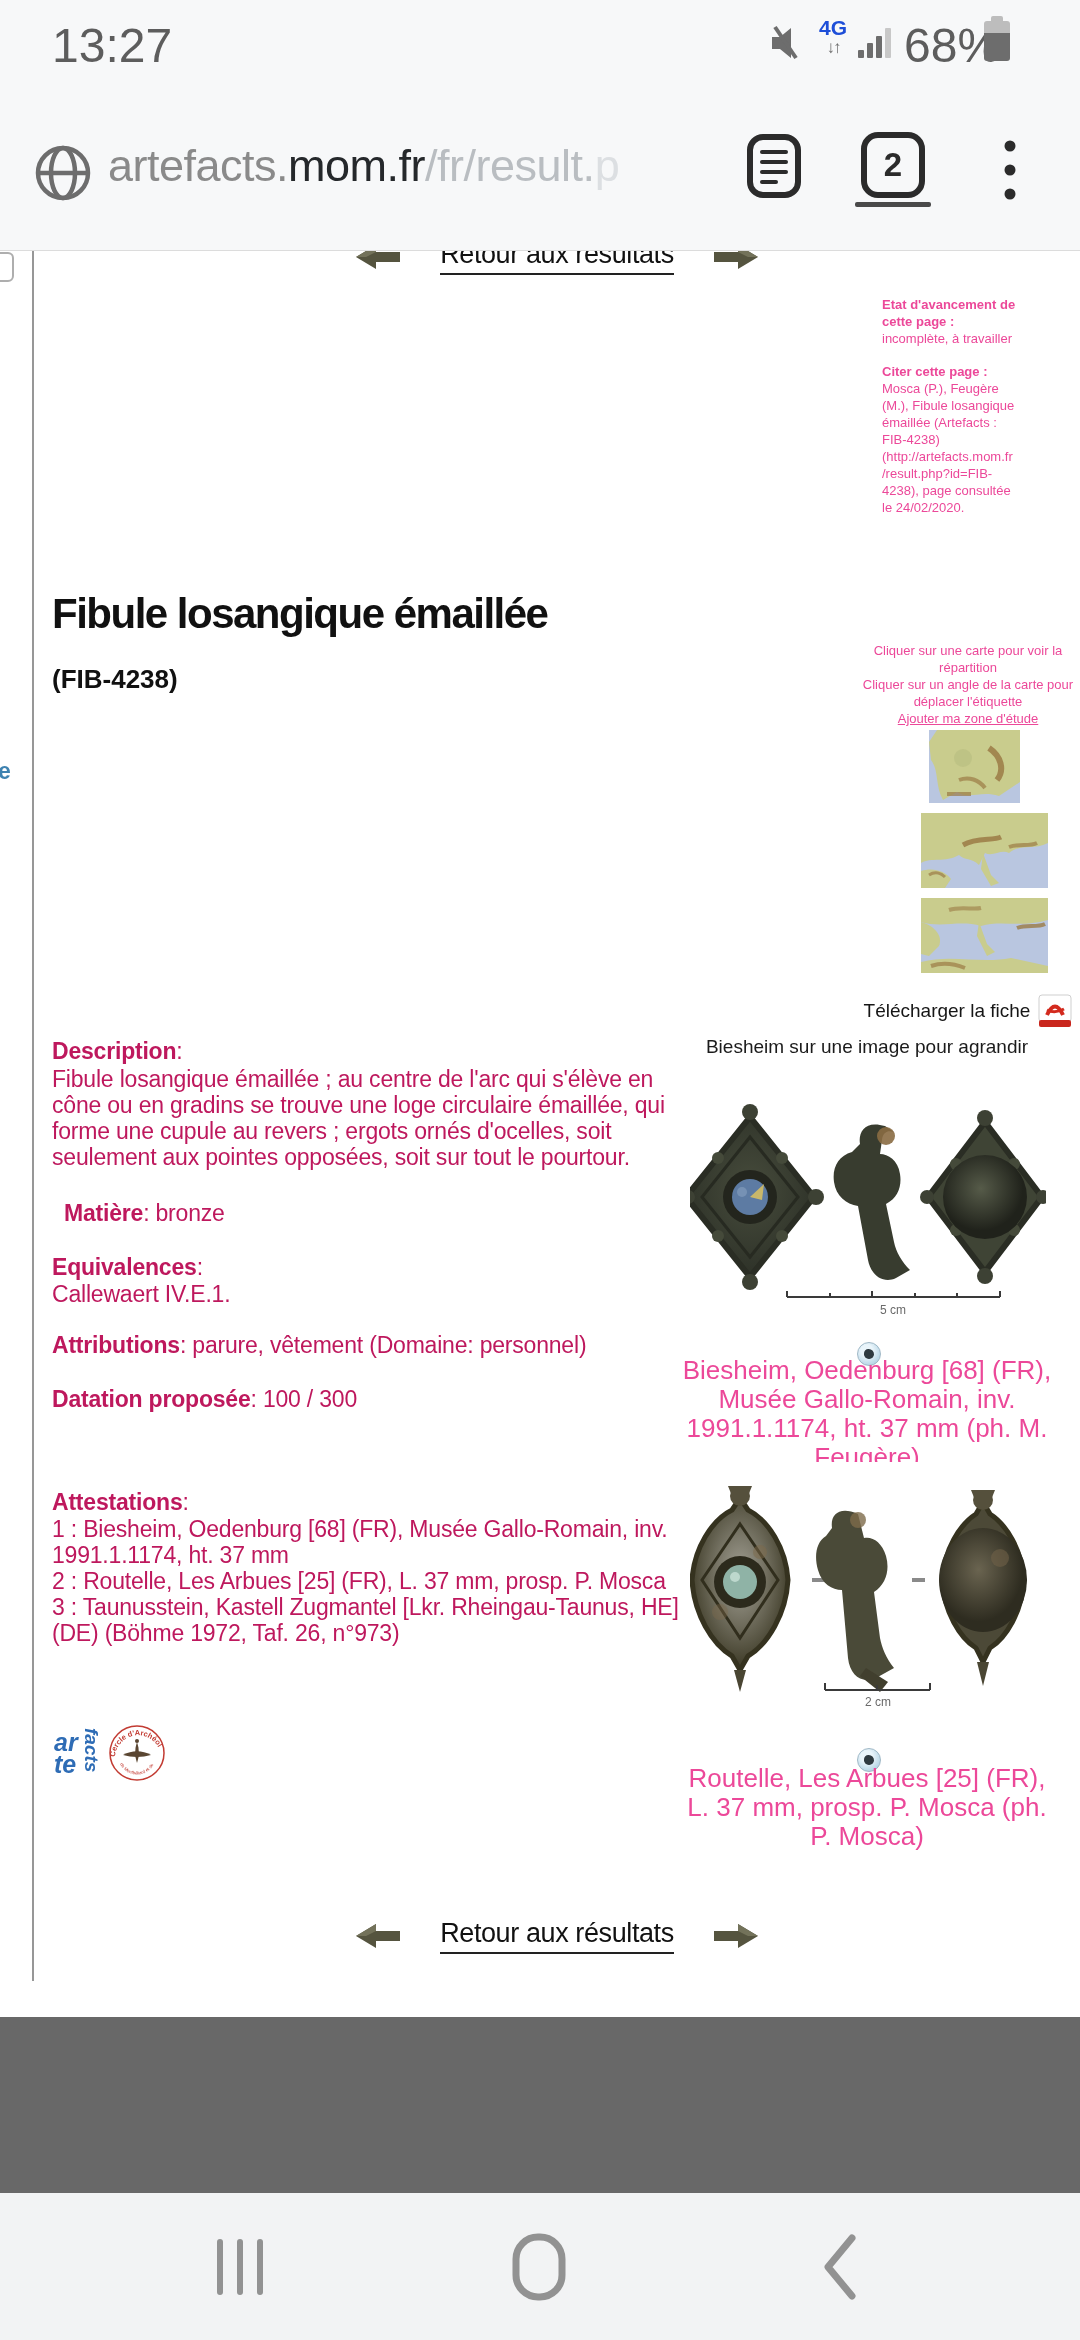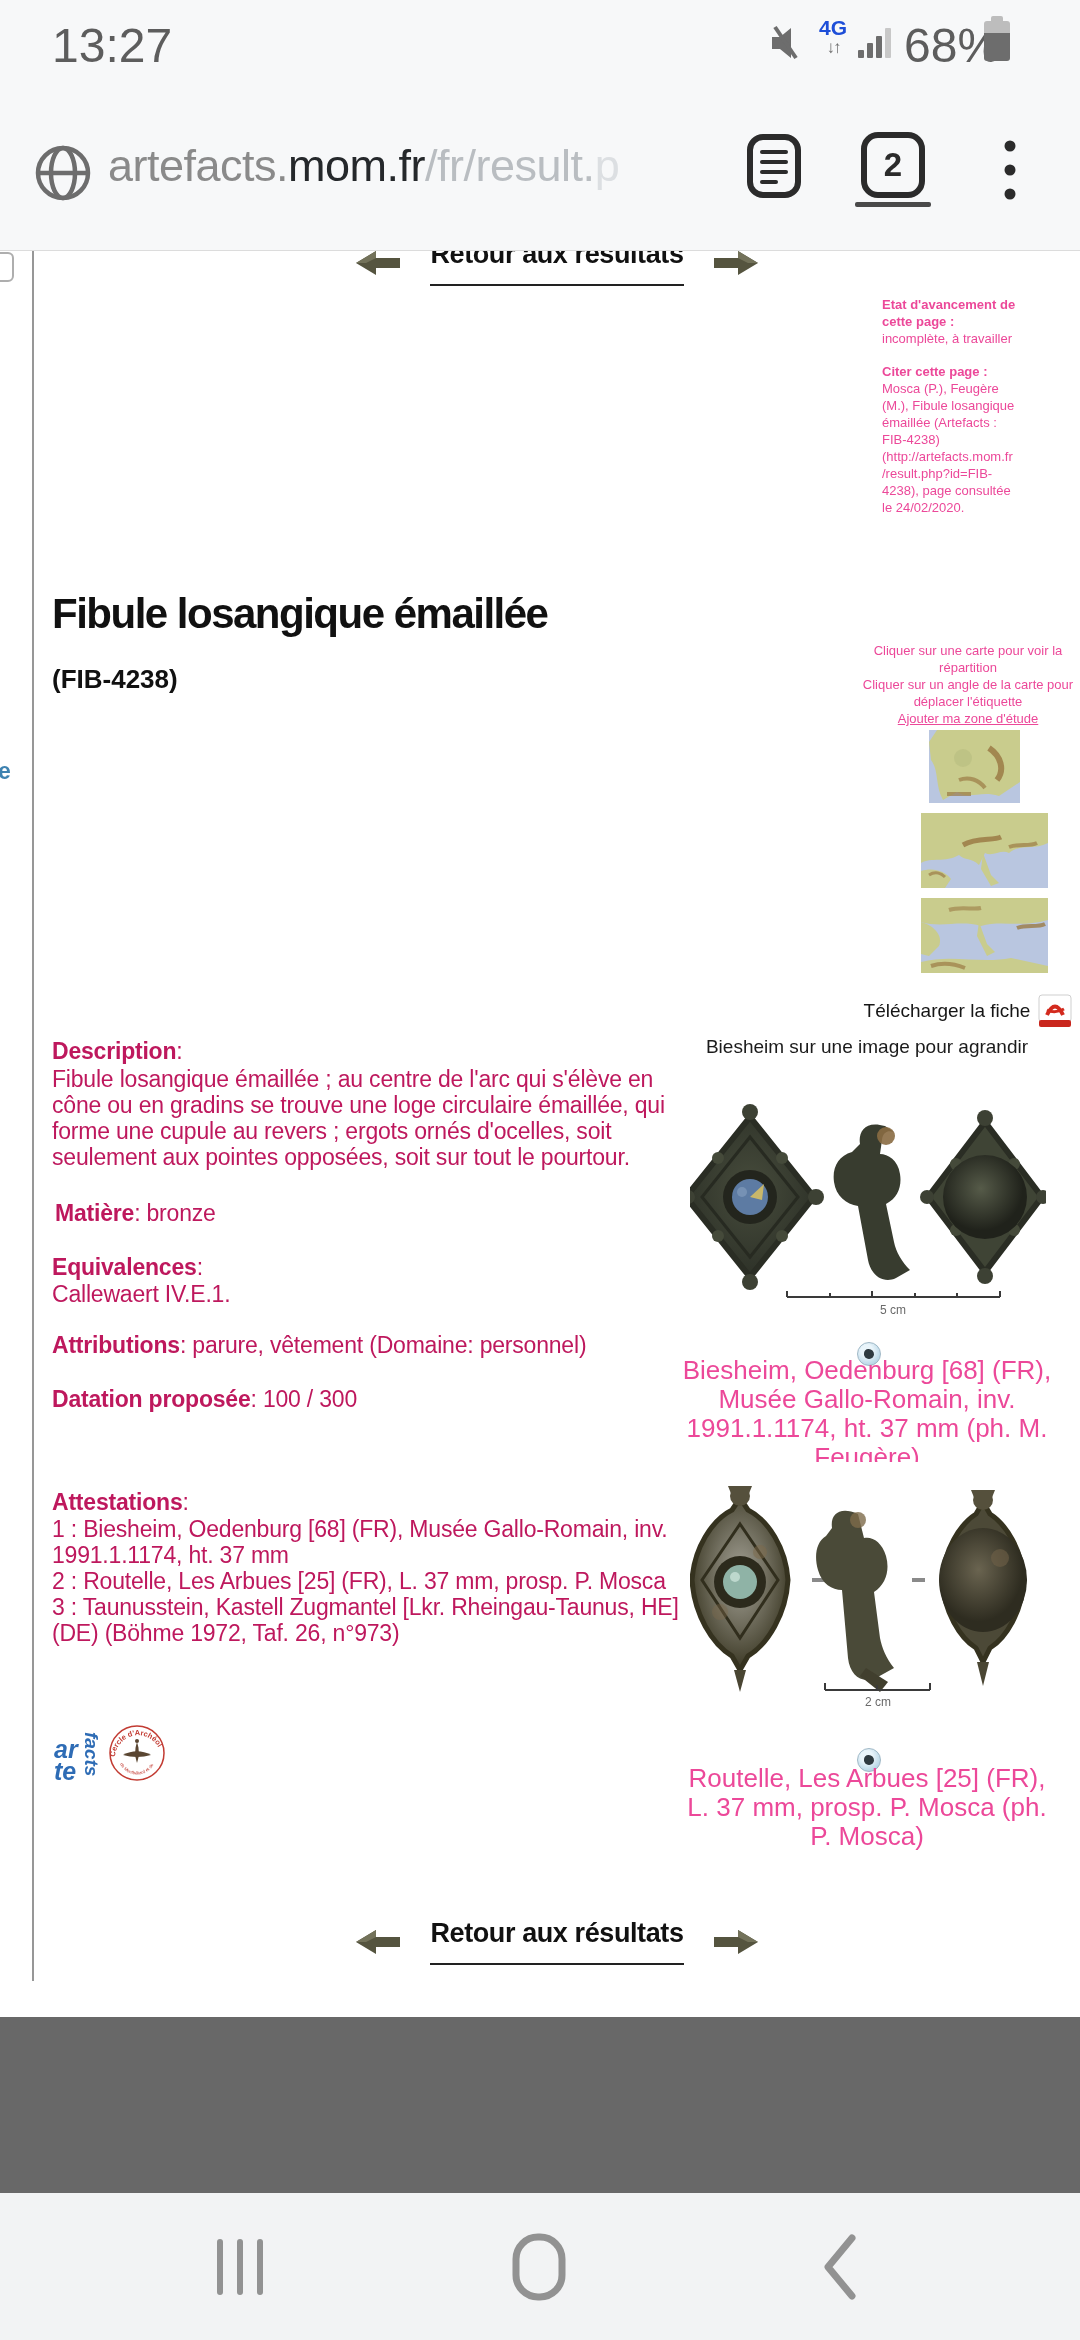--- a/index.html
+++ b/index.html
@@ -15,22 +15,22 @@
   .sigbar{position:absolute;bottom:0;border-radius:1px;background:#6d6d6d;width:6px}
   .urltxt{font-size:45px;letter-spacing:-.5px;white-space:nowrap}
   .u-gray{color:#8a8a8a}.u-dark{color:#25282b}.u-light{color:#b9bdc1}.u-faint{color:#dcdfe2}
   .chromebtn{position:absolute;cursor:pointer}
   
   .body-txt{font-size:23px;line-height:26px;color:#be185d;letter-spacing:-.2px}
   .side-txt{font-size:13px;line-height:17px;color:#ec4899}
   .cap-txt{font-size:26px;line-height:29px;color:#ec4899}
   .link-u{text-decoration:underline}
   .retour{display:flex;align-items:center;justify-content:space-between;width:402px}
-  .retour .lbl{font-size:27px;font-weight:bold;color:#111;border-bottom:2px solid #222;
-               padding-bottom:14px;letter-spacing:-.4px;cursor:pointer}
+  .retour .lbl{font-size:27px;font-weight:normal;color:#111;border-bottom:2px solid #222;
+               padding-bottom:3px;letter-spacing:-.4px;cursor:pointer}
   .mapthumb{display:block;cursor:pointer}
   .photo{cursor:pointer;background:#fff}
   
   #copybar{position:absolute;left:0;top:1981px;width:1080px;height:36px;background:#fbd24a;z-index:6}
   #copybar div{position:absolute;right:14px;top:0;height:36px;line-height:36px;font-size:17px;color:#33332a}
   #graypane{position:absolute;left:0;top:2017px;width:1080px;height:176px;background:#686868;z-index:6}
   #navbar{position:absolute;left:0;top:2193px;width:1080px;height:147px;background:#f2f3f4;z-index:6}
   .navico{position:absolute;top:0;width:120px;height:147px;display:flex;align-items:center;
           justify-content:center;cursor:pointer}
   .rbar{width:6px;height:56px;background:#929292;border-radius:3px;margin:0 7px}
@@ -123,37 +123,37 @@
         <polygon points="46,14 26,2 26,9 36,14" fill="#73725a"></polygon>
       </svg>
     </div>
 
     <div class="abs b" style="left:52px;top:590px;font-size:42px;letter-spacing:-1.5px;color:#111">Fibule losangique émaillée</div>
     <div class="abs b" style="left:52px;top:664px;font-size:26px;color:#111">(FIB-4238)</div>
 
     <div class="abs body-txt" style="left:52px;top:1038px;width:640px"><span class="b">Description</span><span>:</span></div>
     <div class="abs body-txt" style="left:52px;top:1066px;width:640px">Fibule losangique émaillée ; au centre de l'arc qui s'élève en cône ou en gradins se trouve une loge circulaire émaillée, qui forme une cupule au revers ; ergots ornés d'ocelles, soit seulement aux pointes opposées, soit sur tout le pourtour.</div>
 
-    <div class="abs body-txt" style="left:55px;top:1200px;width:640px"><span class="b">Matière</span><span>: </span><span>bronze</span></div>
+    <div class="abs body-txt" style="left:64px;top:1200px;width:640px"><span class="b">Matière</span><span>: </span><span>bronze</span></div>
 
     <div class="abs body-txt" style="left:52px;top:1254px;width:640px"><span class="b">Equivalences</span><span>:</span></div>
     <div class="abs body-txt" style="left:52px;top:1281px;width:640px">Callewaert IV.E.1.</div>
 
     <div class="abs body-txt" style="left:52px;top:1332px;width:640px"><span class="b">Attributions</span><span>: </span><span>parure, vêtement (Domaine: personnel)</span></div>
 
     <div class="abs body-txt" style="left:52px;top:1386px;width:640px"><span class="b">Datation proposée</span><span>: </span><span>100 / 300</span></div>
 
     <div class="abs body-txt" style="left:52px;top:1489px;width:640px"><span class="b">Attestations</span><span>:</span></div>
     <div class="abs body-txt" style="left:52px;top:1516px;width:640px">
       <div>1 : Biesheim, Oedenburg [68] (FR), Musée Gallo-Romain, inv. 1991.1.1174, ht. 37 mm</div>
       <div>2 : Routelle, Les Arbues [25] (FR), L. 37 mm, prosp. P. Mosca</div>
       <div>3 : Taunusstein, Kastell Zugmantel [Lkr. Rheingau-Taunus, HE] (DE) (Böhme 1972, Taf. 26, n°973)</div>
     </div>
 
-    <div class="abs" style="left:54px;top:1724px;display:flex;align-items:flex-end;cursor:pointer">
+    <div class="abs" style="left:54px;top:1724px;display:flex;align-items:center;cursor:pointer">
       <div style="font-weight:bold;font-style:italic;color:#2e6cb5;font-size:25px;line-height:22px">
         <div>ar</div>
           <div>te</div>
       </div>
       <div style="writing-mode:vertical-rl;font-weight:bold;font-style:italic;color:#2e6cb5;font-size:19px;height:50px;margin-left:2px">facts</div>
       <svg width="58" height="58" viewBox="0 0 58 58" style="margin-left:6px">
         <circle cx="29" cy="29" r="27" fill="#fff" stroke="#c23b32" stroke-width="1.5"></circle>
         <defs>
           <path id="arcT" d="M7,33 A23,23 0 0 1 51,25"></path>
           <path id="arcB" d="M12,40 A19,19 0 0 0 46,40"></path>

